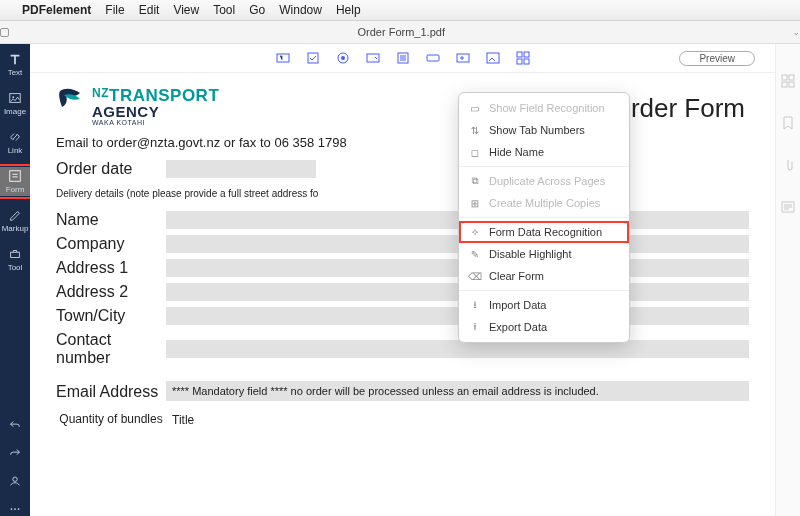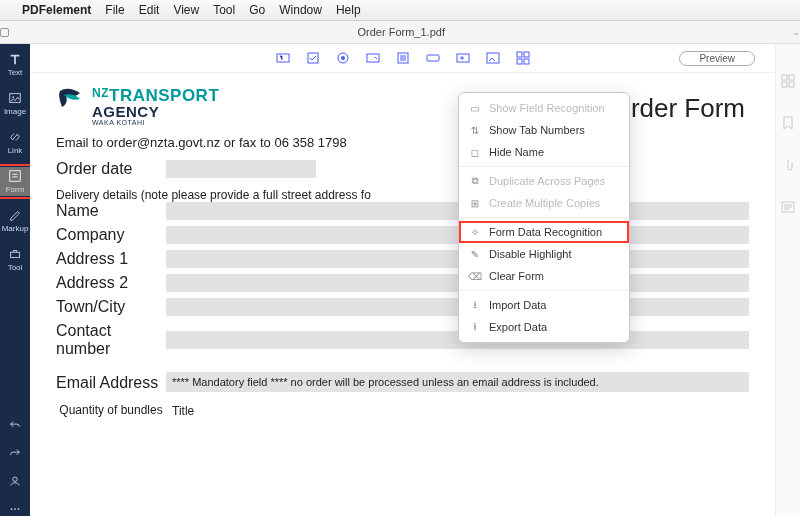--- a/index.html
+++ b/index.html
@@ -28,21 +28,21 @@
 .logo .txt .l1{color:#009a9a;font-weight:700;font-size:17px;letter-spacing:.5px}
 .logo .txt .l1 .nz{font-size:12px;vertical-align:top}
 .logo .txt .l2{color:#1a2b4a;font-weight:700;font-size:15px;letter-spacing:.5px}
 .logo .txt .l3{color:#1a2b4a;font-size:7px;letter-spacing:.5px}
 .oform{position:absolute;right:30px;top:20px;font-size:26px;font-family:Arial}
 .emailline{font-size:13px;margin:8px 0 10px}
 .row{display:flex;align-items:center;margin-bottom:6px}
 .row .lab{width:110px;font-size:16px}
 .row .fld{flex:1;height:18px;background:#e2e2e2}
 .row.short .fld{width:150px;flex:none}
-.sect{font-size:12px;margin:10px 0 0}
+.sect{font-size:10px;margin:10px 0 12px}
 .note{font-size:11px;padding:4px 6px}
 .row.tall{align-items:flex-end}
 .row.tall .fld{height:20px}
 .colhdr{display:flex;margin-top:12px}
 .colhdr .c1{width:110px;text-align:center;font-size:12px;line-height:1.1}
 .colhdr .c2{font-size:12px;padding-left:6px}
 .ctxmenu{position:absolute;left:428px;top:48px;width:170px;background:#fff;border:1px solid #ccc;border-radius:6px;box-shadow:0 6px 20px rgba(0,0,0,.18);padding:4px 0;font-size:11px;z-index:50}
 .ctxmenu .mi{display:flex;align-items:center;gap:8px;padding:5px 10px;color:#333}
 .ctxmenu .mi.dis{color:#bbb}
 .ctxmenu .mi.hl{outline:2px solid #ff3b30;outline-offset:-2px}

